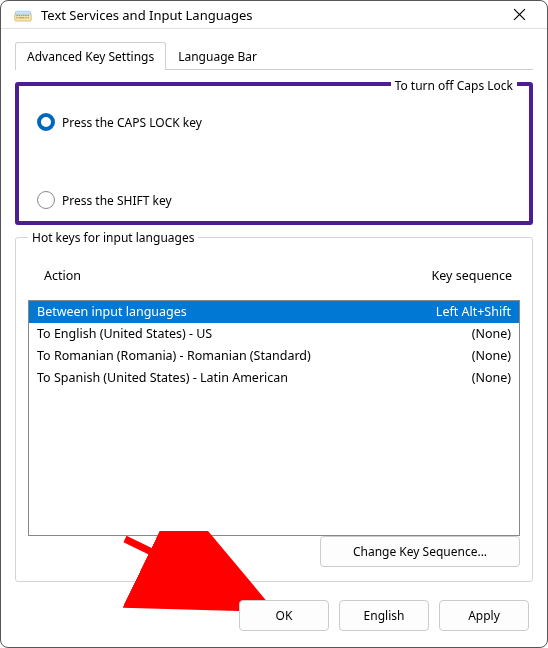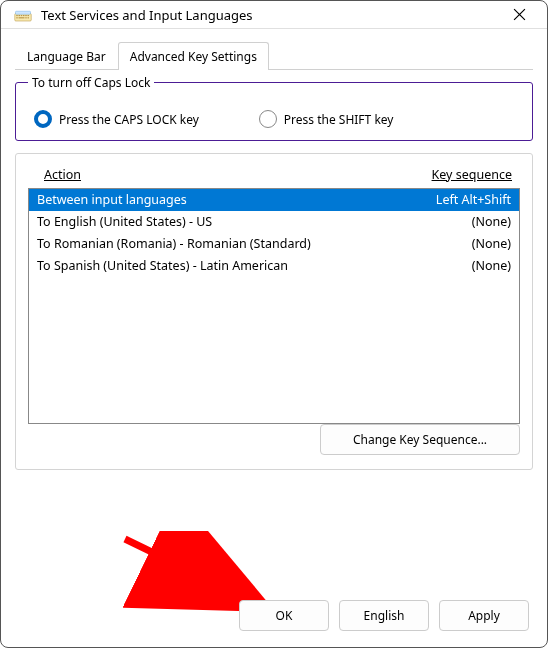--- a/index.html
+++ b/index.html
@@ -46,37 +46,38 @@
       top: 1px;
       color: #000;
     }
     .tab.active {
       border-color: #d0d0d0;
       border-radius: 3px 3px 0 0;
       background: #fff;
     }
 
     .group {
-      border: 1px solid #4c1d95;
+      border: 4px solid #4c1d95;
       border-radius: 3px;
       padding: 10px 12px 12px;
       margin-bottom: 12px;
       position: relative;
+      text-align: right;
     }
     .group-label {
       position: relative;
       top: -19px; left: 0;
       background: #fff;
       padding: 0 4px;
       margin-bottom: -10px;
       display: inline-block;
       font-size: 12px;
     }
     .radio-row {
-      display: flex; gap: 60px; padding-left: 6px;
+      display: flex; gap: 60px; padding-left: 6px; flex-direction: column;
     }
     .radio-opt {
       display: flex; align-items: center; gap: 7px;
       cursor: pointer;
     }
     .radio-circle {
       width: 18px; height: 18px; border-radius: 50%;
       border: 1px solid #888; display: inline-block;
       position: relative;
     }
@@ -87,21 +88,21 @@
       border-radius: 3px;
       padding: 10px 12px 14px;
       position: relative;
     }
 
     .list-header, .list-row {
       display: flex; justify-content: space-between;
       padding: 3px 8px;
       font-size: 12.5px;
     }
-    .list-header { padding: 2px 8px 5px 16px; text-decoration: underline; }
+    .list-header { padding: 2px 8px 16px 16px; }
     .list-box {
       border: 1px solid #888;
       height: 236px;
       background: #fff;
       overflow: hidden;
     }
     .list-row { line-height: 18px; padding: 2px 8px; }
     .list-row.selected { background: #0078d4; color: #fff; }
 
     .kseq-btn {
@@ -152,39 +153,40 @@
   <span class="titlebar-close">
     <svg viewBox="0 0 12 12">
         <path d="M1 1 L11 11 M11 1 L1 11" stroke="#000" stroke-width="1.1" fill="none"></path>
       </svg>
   </span>
 </div>
 
 <div class="content">
 
   <div class="tabs">
+    <div class="tab active">Advanced Key Settings</div>
     <div class="tab">Language Bar</div>
-    <div class="tab active">Advanced Key Settings</div>
   </div>
 
   <div class="group">
     <span class="group-label">To turn off Caps Lock</span>
     <div class="radio-row">
       <label class="radio-opt">
         <span class="radio-circle checked"></span>
         <span>Press the CAPS LOCK key</span>
       </label>
       <label class="radio-opt">
         <span class="radio-circle"></span>
         <span>Press the SHIFT key</span>
       </label>
     </div>
   </div>
 
   <div class="hotkeys-group">
+    <span class="group-label">Hot keys for input languages</span>
 
     <div class="list-header">
       <span>Action</span>
       <span>Key sequence</span>
     </div>
 
     <div class="list-box">
       <div class="list-row selected">
         <span>Between input languages</span>
         <span>Left Alt+Shift</span>

